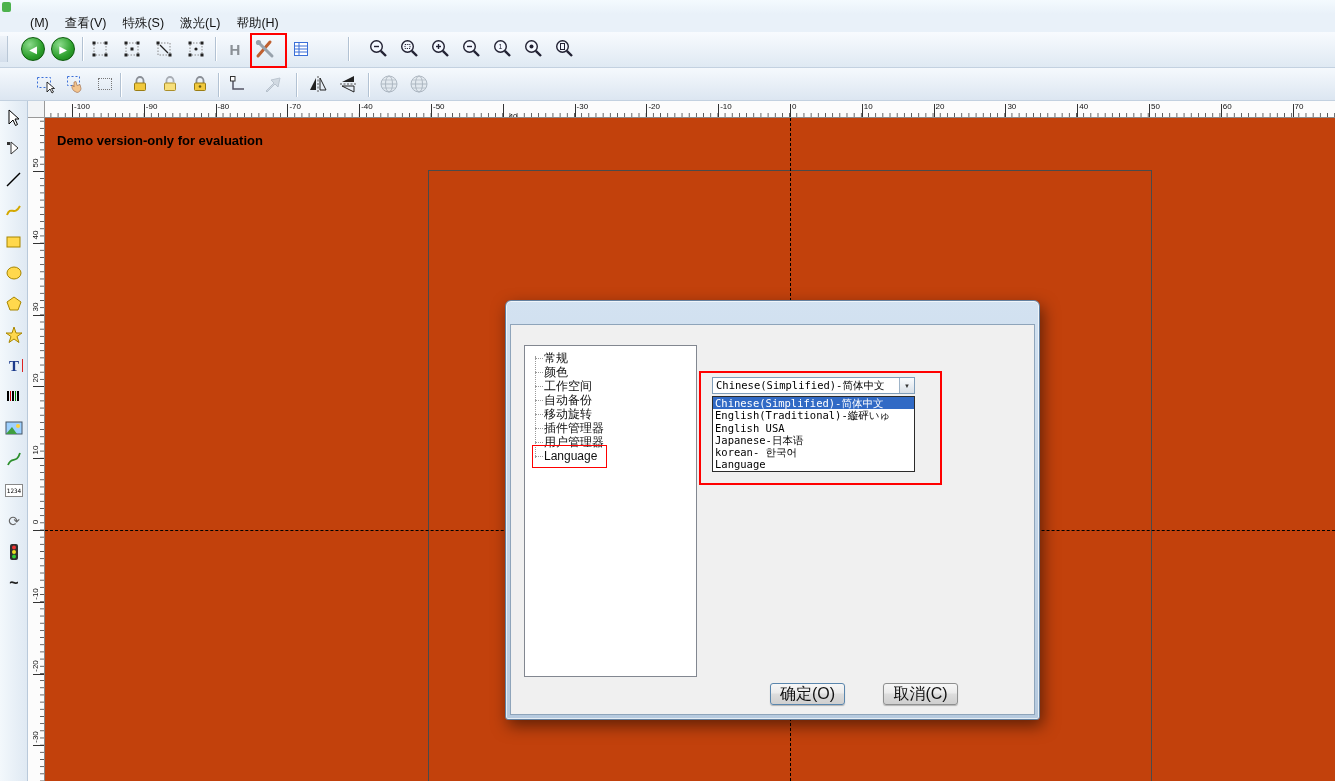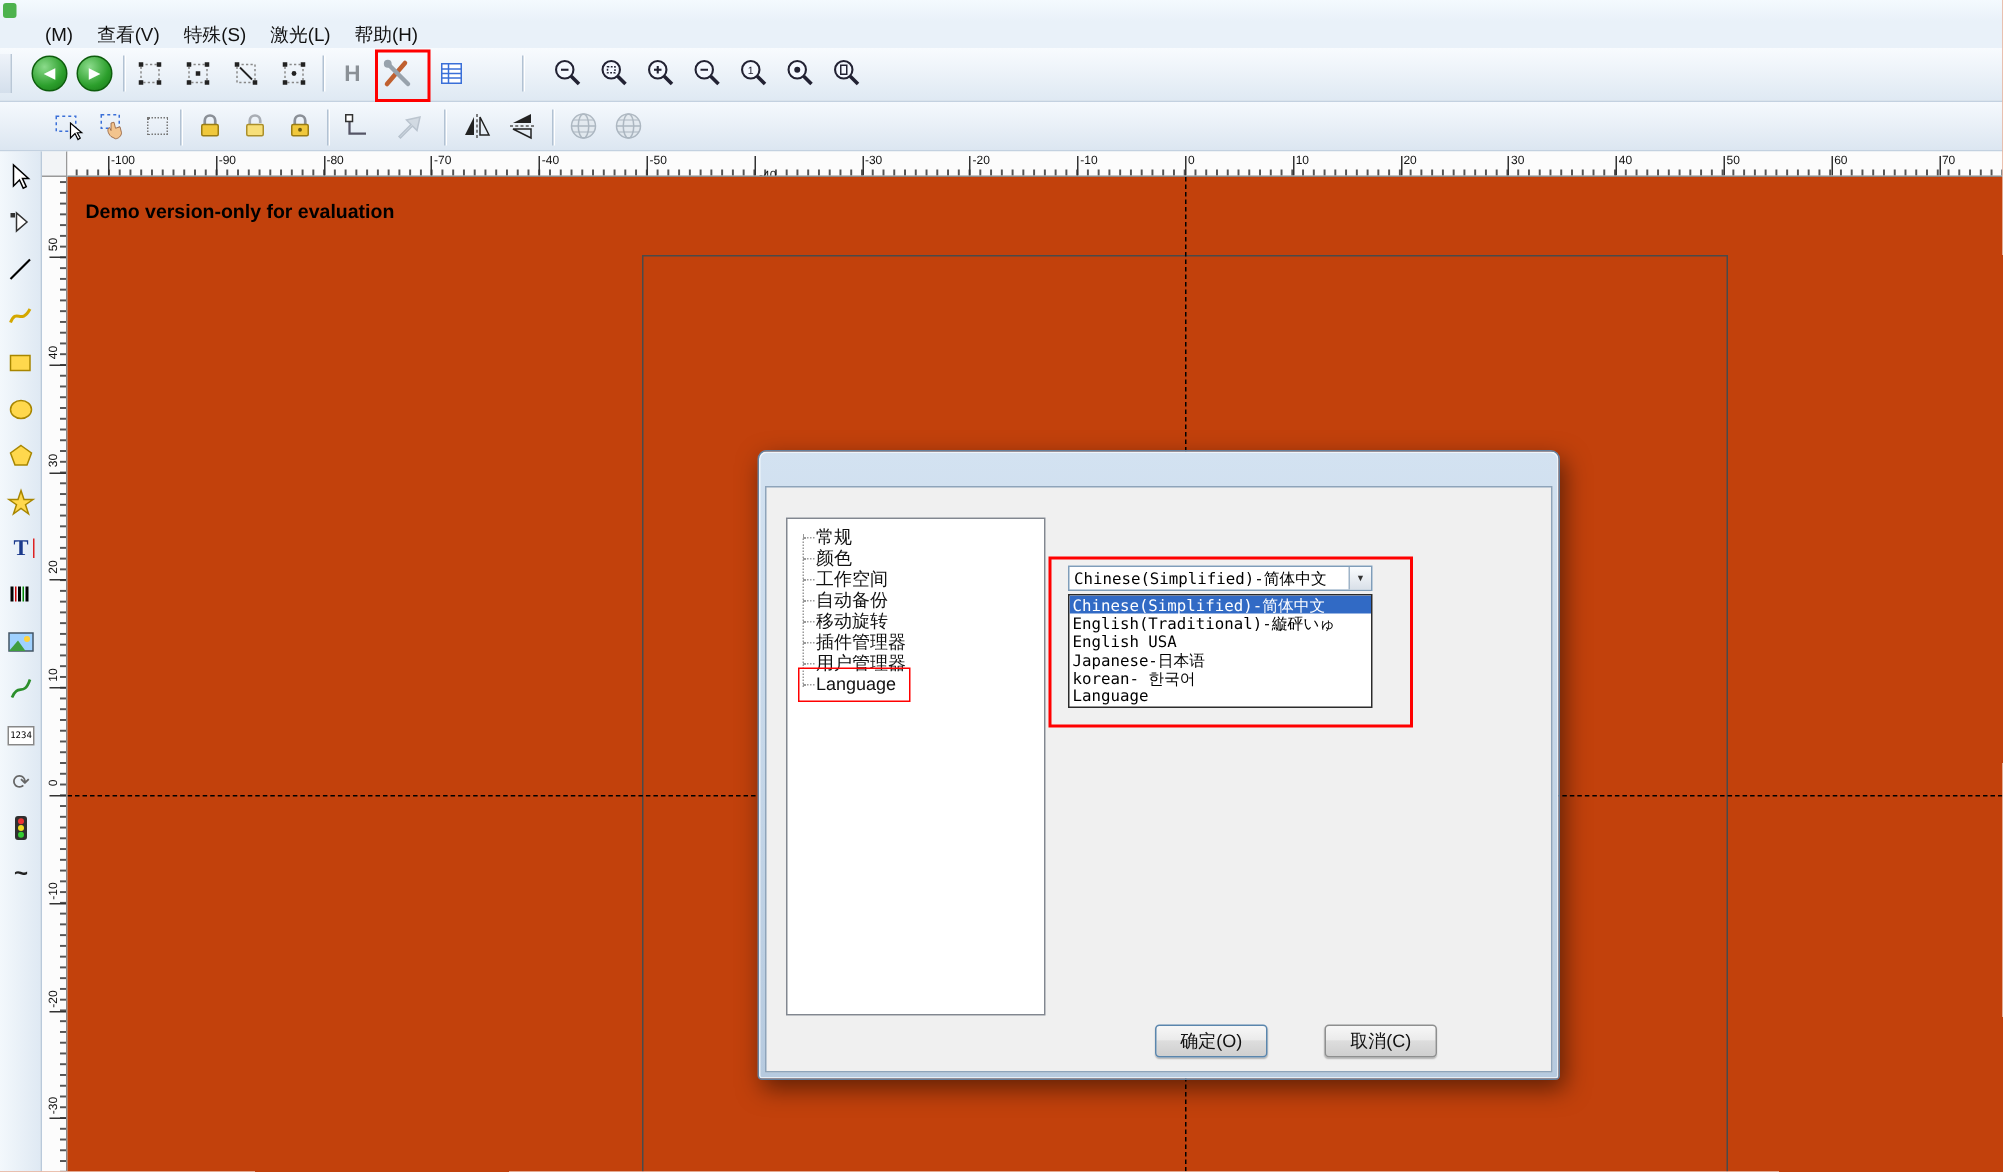--- a/index.html
+++ b/index.html
@@ -69,21 +69,21 @@
 
   .combo{position:absolute;left:201px;top:52px;width:203px;height:17px;background:#fff;border:1px solid #7f9db9;display:flex;align-items:center;z-index:5}
   .combo-text{flex:1;font:10.5px "DejaVu Sans Mono",monospace;padding-left:3px;white-space:nowrap;overflow:hidden;color:#000}
   .combo-btn{width:15px;align-self:stretch;background:linear-gradient(#fafcfe,#d9e0e8);border-left:1px solid #9fb4c8;display:flex;align-items:center;justify-content:center}
   .combo-btn i{font-style:normal;font-size:6px;color:#333;line-height:1}
 
   .listbox{position:absolute;left:201px;top:71px;width:203px;height:76px;background:#fff;border:1px solid #2b2b2b;overflow:hidden;z-index:6}
   .opt{height:12.3px;line-height:12.3px;font:10.5px "DejaVu Sans Mono",monospace;padding-left:2px;white-space:pre;color:#000;cursor:default}
   .opt.selected{background:#316ac5;color:#fff}
 
-  .dlg-btn{position:absolute;width:75px;height:22px;font-family:"Liberation Sans",sans-serif;font-size:12px;color:#111;border:1px solid #8e8f8f;border-radius:3px;background:linear-gradient(#f7f7f7,#ebebeb 45%,#dddddd 50%,#cfcfcf);box-shadow:0 1px 1px rgba(0,0,0,.25)}
+  .dlg-btn{position:absolute;width:75px;height:22px;font-family:"Liberation Sans",sans-serif;font-size:16px;color:#111;border:1px solid #8e8f8f;border-radius:3px;background:linear-gradient(#f7f7f7,#ebebeb 45%,#dddddd 50%,#cfcfcf);box-shadow:0 1px 1px rgba(0,0,0,.25)}
   .btn-ok{left:259px;top:358px;border-color:#5a86ad}
   .btn-cancel{left:372px;top:358px}
 </style>
 </head>
 <body>
 
 <div id="app">
 
   <div class="topstrip">
     <div class="appicon"></div>

